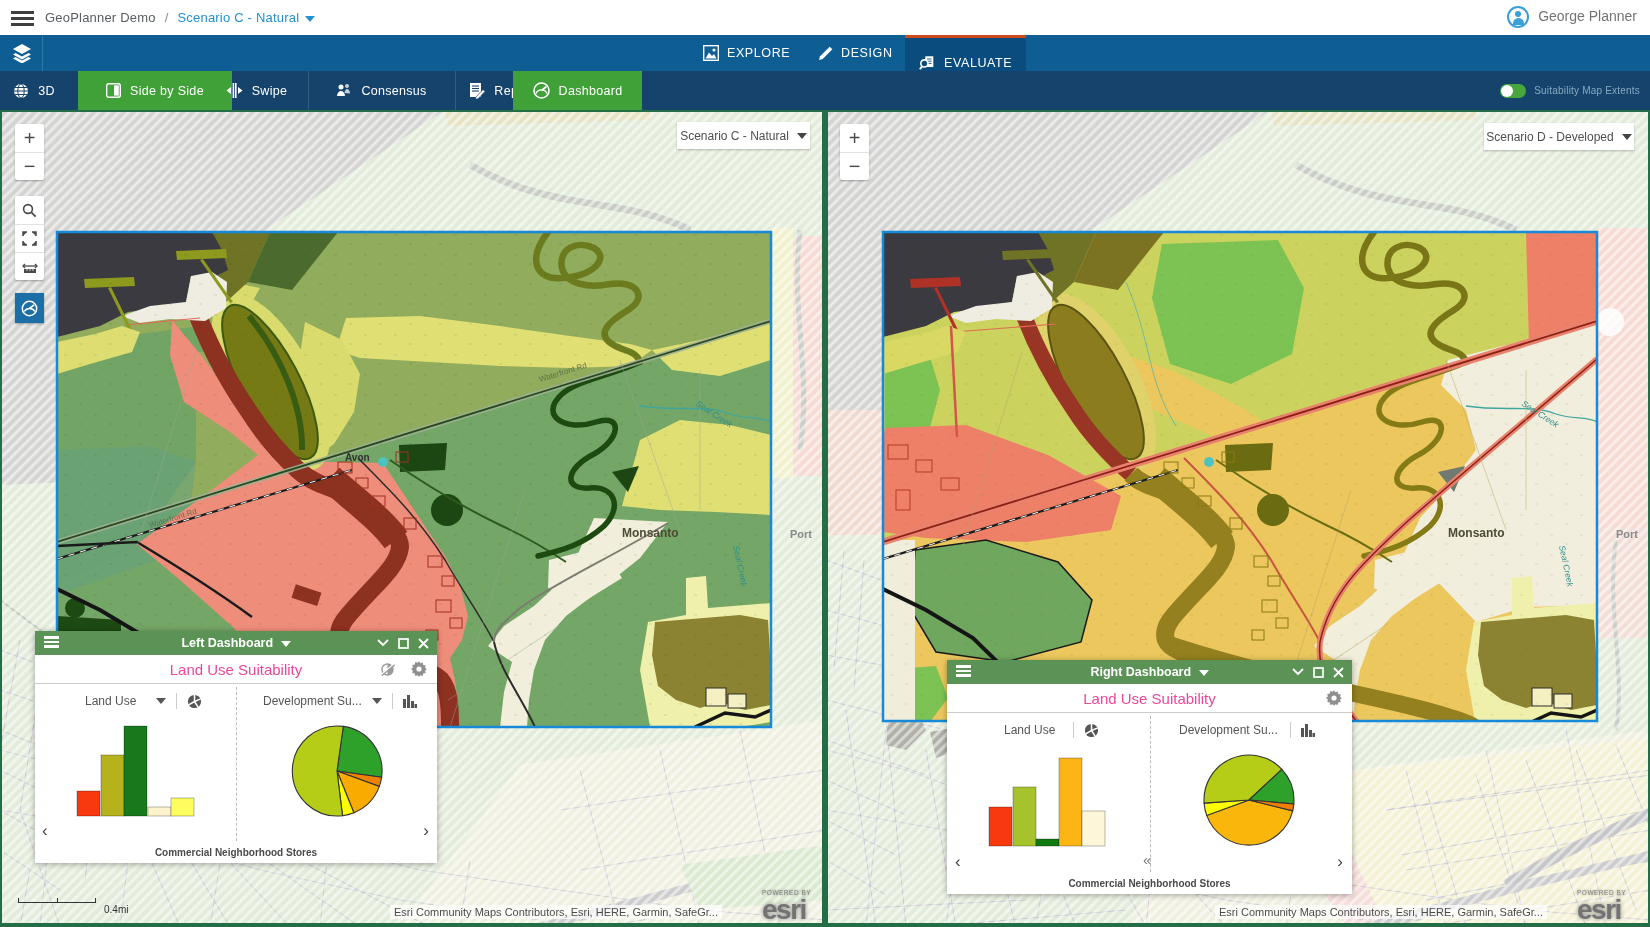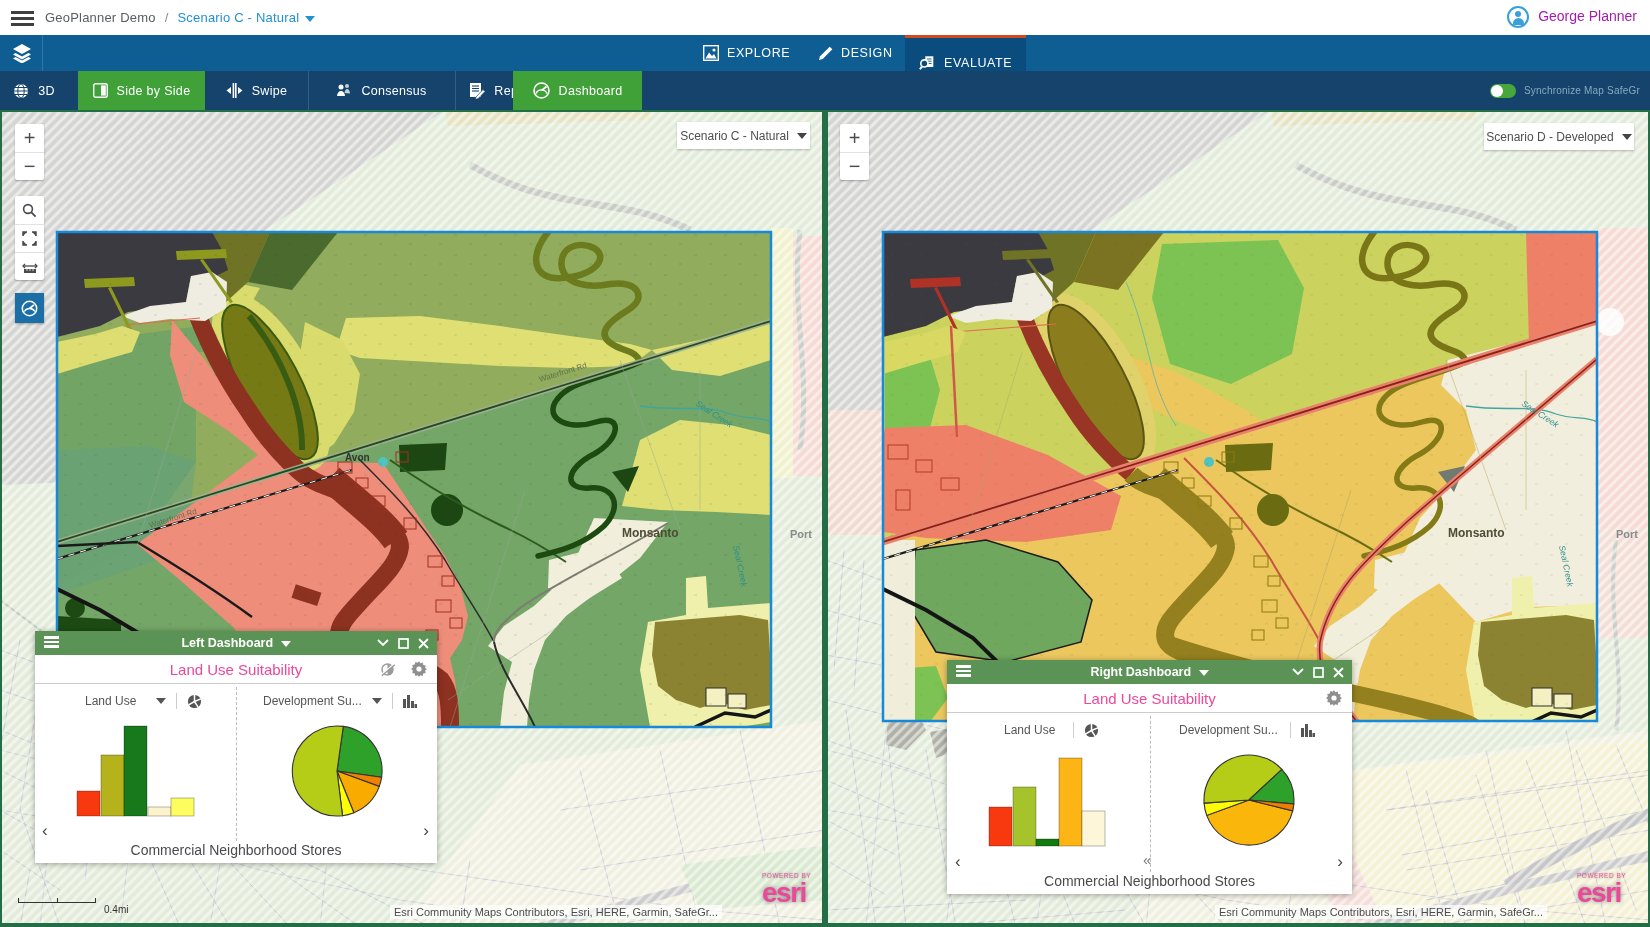--- a/index.html
+++ b/index.html
@@ -6,21 +6,21 @@
 html,body{width:1650px;height:927px;overflow:hidden;font-family:"Liberation Sans",sans-serif;background:#fff}
 .app{position:relative;width:1650px;height:927px}
 
 .topbar{position:absolute;left:0;top:0;width:1650px;height:35px;background:#fff}
 .burger{position:absolute;left:11px;top:11px;width:23px;height:14px}
 .burger i{display:block;height:3px;background:#3f3f3f;margin-bottom:3px}
 .crumb{position:absolute;left:45px;top:10px;font-size:13px;color:#585d61;letter-spacing:.2px}
 .crumb .sep{color:#8a8a8a;margin:0 9px}
 .crumb a{color:#2191d0;text-decoration:none}
 .caret{display:inline-block;width:0;height:0;border-left:5px solid transparent;border-right:5px solid transparent;border-top:6px solid #2191d0;vertical-align:middle;margin-left:6px}
-.user{position:absolute;right:13px;top:6px;font-size:14px;color:#a21caf}
+.user{position:absolute;right:13px;top:6px;font-size:14px;color:#737373}
 .user .av{display:inline-block;width:22px;height:22px;border:2px solid #36a0d9;border-radius:50%;vertical-align:middle;margin-right:9px;position:relative}
 .user .av:before{content:"";position:absolute;left:6px;top:3px;width:6px;height:6px;border-radius:50%;background:#3b9fd8}
 .user .av:after{content:"";position:absolute;left:3.5px;top:10px;width:11px;height:7px;border-radius:6px 6px 0 0;background:#3b9fd8}
 
 .navbar{position:absolute;left:0;top:35px;width:1650px;height:36px;background:#0e5e94}
 .navdiv{position:absolute;left:42px;top:35px;width:1px;height:36px;background:#2e76a6}
 .tab{position:absolute;top:35px;height:36px;color:#fff;font-size:12.5px;letter-spacing:.6px;display:flex;align-items:center}
 .tab svg{margin-right:8px}
 #tab-evaluate{background:#0a4c7d;border-top:3px solid #cf4a1f;padding:0 14px;height:52px}
 
@@ -40,37 +40,37 @@
 #panelR{left:828px;width:820px}
 .panel>svg.map{position:absolute;left:-2px;top:-2px;width:825px;height:817px}
 
 .zbox{position:absolute;width:29px;background:#fff;box-shadow:0 1px 2px rgba(0,0,0,.3);border-radius:2px}
 .zbox .zb{height:28px;display:flex;align-items:center;justify-content:center;color:#4a4a4a;font-size:20px}
 .zbox .zb+.zb{border-top:1px solid #e2e2e2}
 .dashbtn{position:absolute;width:29px;height:30px;background:#1b6ea6;display:flex;align-items:center;justify-content:center;box-shadow:0 1px 2px rgba(0,0,0,.3)}
 .scen{position:absolute;top:12px;background:#fff;height:27px;display:flex;align-items:center;justify-content:center;font-size:12px;color:#4e4e4e;box-shadow:0 1px 2px rgba(0,0,0,.25)}
 .scen .caret{border-top-color:#444;margin-left:8px}
 .attrib{position:absolute;bottom:8px;font-size:11px;color:#4c4c4c;background:rgba(255,255,255,.7);padding:1px 4px;white-space:nowrap}
-.esri{position:absolute;bottom:20px;color:#ec4899;text-shadow:0 0 3px rgba(0,0,0,.45);line-height:1}
+.esri{position:absolute;bottom:3px;color:#737373;text-shadow:0 0 3px rgba(0,0,0,.45);line-height:1}
 .esri .pb{font-size:6.5px;letter-spacing:.5px;opacity:.9}
 .esri .lg{font-size:28px;font-weight:bold;letter-spacing:-1.5px;text-shadow:0 0 4px rgba(120,120,120,.9)}
 .scale{position:absolute;left:18px;bottom:12px;color:#323232;font-size:10px}
 .scale .bar{width:78px;height:5px;border:1px solid #333;border-top:none;margin-bottom:1px;position:relative}
 .scale .bar i{position:absolute;left:50%;top:0;width:1px;height:4px;background:#333}
 
 .dash{position:absolute;background:#fff;box-shadow:0 1px 6px rgba(0,0,0,.35)}
 .dash .hd{height:24px;background:#5a9355;color:#fff;display:flex;align-items:center;position:relative}
 .dash .hd .ttl{position:absolute;left:0;right:0;text-align:center;font-size:12.5px;font-weight:bold}
 .dash .hd .mn{margin-left:9px;width:15px}
 .dash .hd .mn i{display:block;height:2.5px;background:#fff;margin-bottom:2px}
 .dash .hd .wins{position:absolute;right:8px;top:0;height:24px;display:flex;align-items:center;gap:9px;color:#fff}
 .dash .sub{height:29px;border-bottom:1px solid #ccc;position:relative;display:flex;align-items:center;justify-content:center;color:#ec4899;font-size:15px}
 .dash .cards{position:absolute;left:0;right:0;top:54px;bottom:0}
 .dash .vdiv{position:absolute;top:2px;bottom:22px;left:50%;border-left:1px dashed #bbb}
-.dash .cap{position:absolute;left:0;right:0;bottom:5px;text-align:center;font-size:14px;font-weight:normal;color:#4a4a4a}
+.dash .cap{position:absolute;left:0;right:0;bottom:5px;text-align:center;font-size:10px;font-weight:bold;color:#4a4a4a}
 .dash .chd{position:absolute;top:8px;font-size:12px;color:#555;display:flex;align-items:center}
 .dash .chd .vr{width:1px;height:16px;background:#ccc;margin:0 10px}
 .arrow{position:absolute;font-size:17px;color:#444}
 </style>
 </head>
 <body>
 <div class="app">
 
   <div class="topbar">
     <div class="burger">
@@ -114,21 +114,21 @@
   <div class="tbtn" style="left:0;width:68px"><svg width="16" height="16" viewBox="0 0 16 16">
         <circle cx="8" cy="8" r="7" fill="#fff"></circle>
         <g fill="#15436c">
           <path d="M8 1a7 7 0 0 0 0 14 10.5 7 0 0 1 0-14Z" opacity=".25"></path>
           <ellipse cx="8" cy="8" rx="3.2" ry="7" fill="none" stroke="#15436c" stroke-width="1"></ellipse>
           <line x1="1" y1="8" x2="15" y2="8" stroke="#15436c" stroke-width="1"></line>
           <line x1="2" y1="4.5" x2="14" y2="4.5" stroke="#15436c" stroke-width="1"></line>
           <line x1="2" y1="11.5" x2="14" y2="11.5" stroke="#15436c" stroke-width="1"></line>
         </g>
       </svg>3D</div>
-  <div class="tbtn green" style="left:78px;width:127px"><svg width="15" height="15" viewBox="0 0 15 15">
+  <div class="tbtn green" style="left:78px;width:154px"><svg width="15" height="15" viewBox="0 0 15 15">
         <rect x="0.7" y="0.7" width="13.6" height="13.6" rx="2" fill="none" stroke="#fff" stroke-width="1.4"></rect>
         <rect x="8" y="2.4" width="4.8" height="10.2" fill="#fff"></rect>
       </svg>Side by Side</div>
   <div class="tbtn" style="left:205px;width:103px"><svg width="17" height="15" viewBox="0 0 17 15">
         <g fill="#fff">
           <rect x="6.6" y="0" width="1.6" height="15"></rect>
           <rect x="9" y="0" width="1.6" height="15"></rect>
           <path d="M5 4 5 11 0.5 7.5Z"></path>
           <path d="M12 4 12 11 16.5 7.5Z"></path>
         </g>
@@ -157,21 +157,21 @@
   </div>
   <div class="tbtn green" style="left:513px;width:129px"><svg width="17" height="17" viewBox="0 0 17 17">
         <circle cx="8.5" cy="8.5" r="7.5" fill="none" stroke="#fff" stroke-width="1.6"></circle>
         <line x1="8.5" y1="8.5" x2="13.5" y2="4.5" stroke="#fff" stroke-width="1.8"></line>
         <path d="M3 11.5a6 6 0 0 1 11 0" fill="none" stroke="#fff" stroke-width="1.4"></path>
       </svg>Dashboard</div>
   <div class="sync">
       <span class="pill">
         <i></i>
       </span>
-      <span>Synchronize Map SafeGr</span>
+      <span>Suitability Map Extents</span>
     </div>
 
   <div class="maps">
     <div class="panel" id="panelL">
       <svg class="map" viewBox="0 0 825 817" preserveAspectRatio="none">
         <defs>
           <pattern id="hat" width="7" height="7" patternTransform="rotate(45)" patternUnits="userSpaceOnUse">
             <rect width="7" height="7" fill="none"></rect>
               <rect width="3.2" height="7" fill="rgba(255,255,255,.5)"></rect>
           </pattern>

